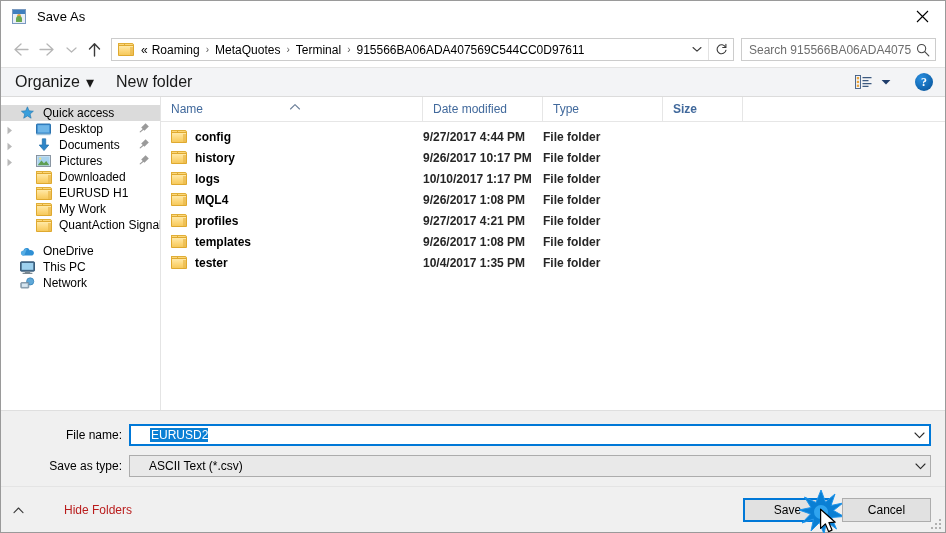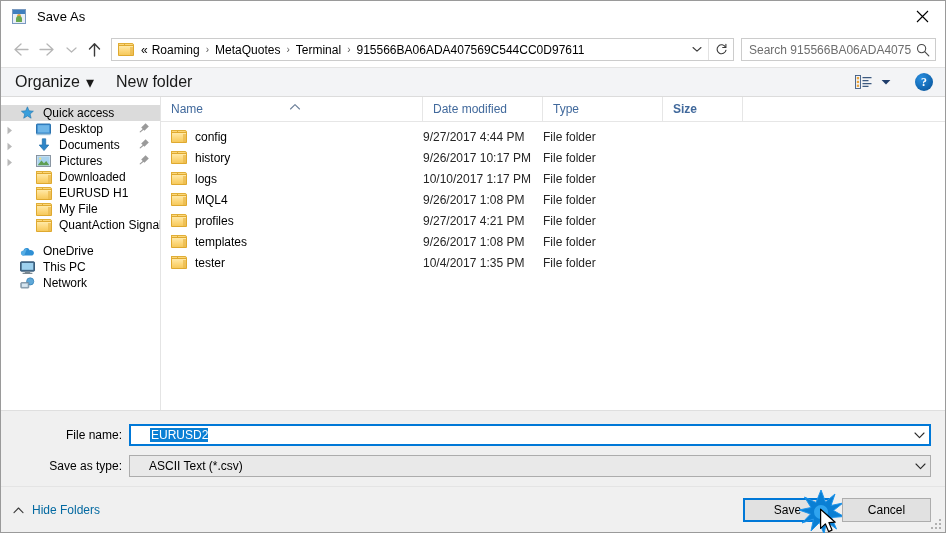--- a/index.html
+++ b/index.html
@@ -328,20 +328,21 @@
   .col.c-size { width: 80px; flex: 0 0 80px; font-weight: bold; }
   .col.c-rest { flex: 1 1 auto; border-right: none; }
   .sort-arrow {
     position: absolute;
     left: 128px; top: -2px;
   }
   .rows {
     flex: 1 1 auto;
     overflow: hidden;
     padding-top: 4px;
+    font-weight: bold;
   }
   .row {
     height: 21px;
     display: flex;
     align-items: center;
     font-size: 12px;
     color: #000;
   }
   .cell-name {
     width: 262px; flex: 0 0 262px;
@@ -430,21 +431,22 @@
     display: flex;
     align-items: center;
     padding: 0 14px 0 12px;
     position: relative;
     box-sizing: border-box;
   }
   .hide-folders {
     display: flex;
     align-items: center;
     font-size: 12px;
-    color: #0369a1;
+    color: #b91c1c;
+    gap: 32px;
   }
   .hide-folders .chev { margin-right: 8px; }
   .footer-spacer { flex: 1 1 auto; }
   .btn {
     width: 89px; height: 24px;
     background: #e1e1e1;
     border: 1px solid #adadad;
     font-size: 12px;
     color: #000;
     display: flex; align-items: center; justify-content: center;
@@ -693,21 +695,21 @@
       </div>
       <div class="sb-item child">
         <span class="sb-ico">
           <div class="folder">
               <div class="f-back"></div>
               <div class="f-tab"></div>
               <div class="f-front"></div>
               <div class="f-shadow"></div>
             </div>
         </span>
-        <span class="sb-label">My File</span>
+        <span class="sb-label">My Work</span>
       </div>
       <div class="sb-item child">
         <span class="sb-ico">
           <div class="folder">
               <div class="f-back"></div>
               <div class="f-tab"></div>
               <div class="f-front"></div>
               <div class="f-shadow"></div>
             </div>
         </span>

